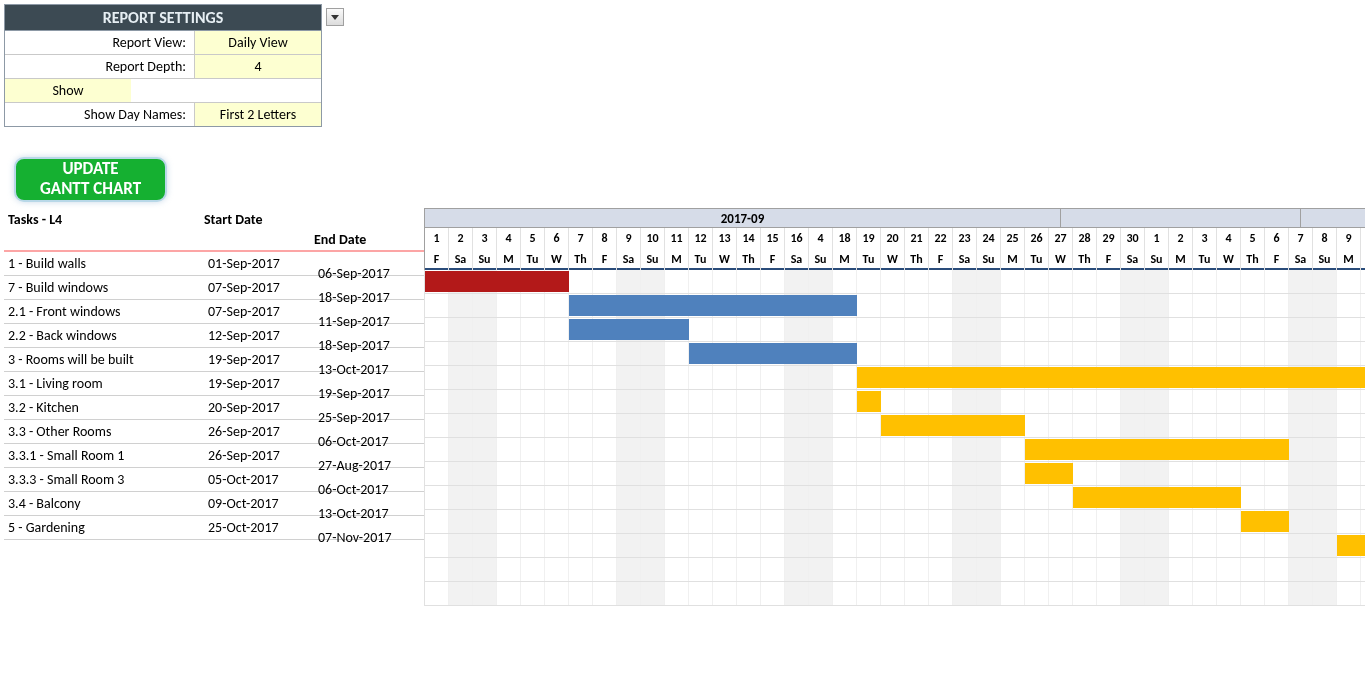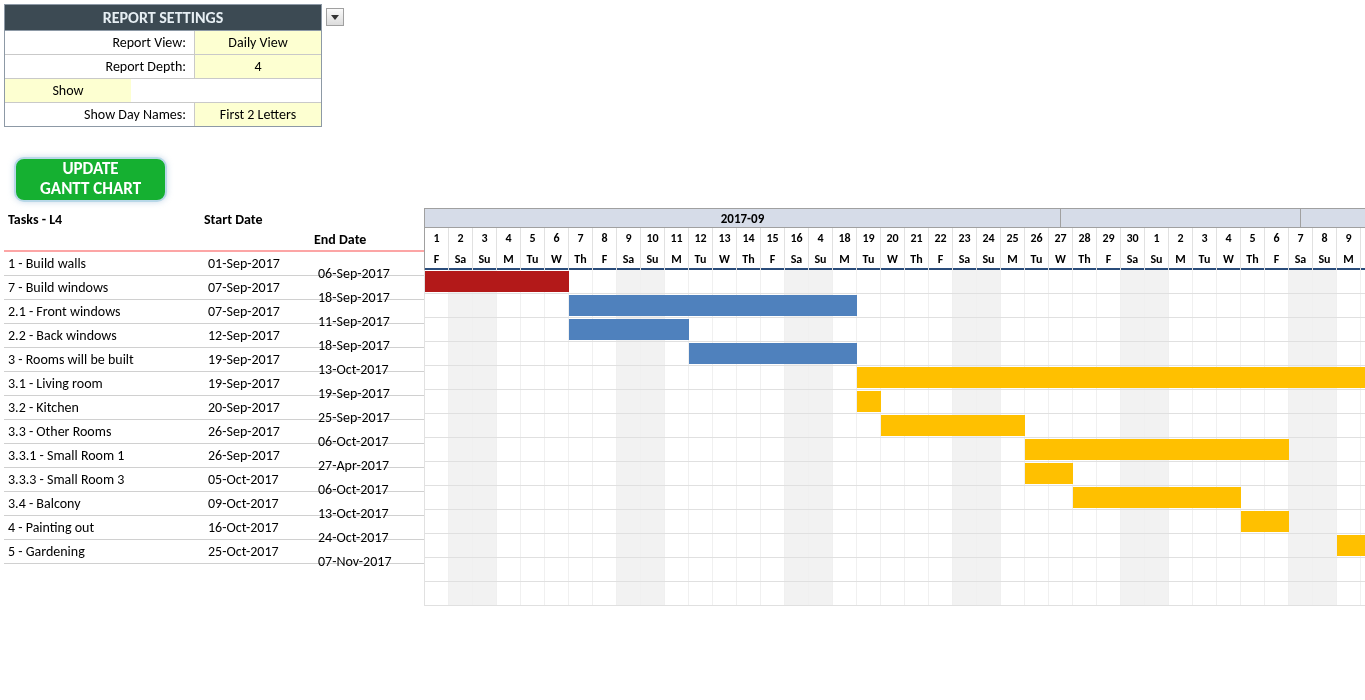--- a/index.html
+++ b/index.html
@@ -249,36 +249,31 @@
           <div class="col-end">25-Sep-2017</div>
         </div>
         <div class="task-row">
           <div class="col-task">3.3 - Other Rooms</div>
           <div class="col-start">26-Sep-2017</div>
           <div class="col-end">06-Oct-2017</div>
         </div>
         <div class="task-row">
           <div class="col-task">3.3.1 - Small Room 1</div>
           <div class="col-start">26-Sep-2017</div>
-          <div class="col-end">27-Apr-2017</div>
+          <div class="col-end">27-Aug-2017</div>
         </div>
         <div class="task-row">
           <div class="col-task">3.3.3 - Small Room 3</div>
           <div class="col-start">05-Oct-2017</div>
           <div class="col-end">06-Oct-2017</div>
         </div>
         <div class="task-row">
           <div class="col-task">3.4 - Balcony</div>
           <div class="col-start">09-Oct-2017</div>
           <div class="col-end">13-Oct-2017</div>
-        </div>
-        <div class="task-row">
-          <div class="col-task">4 - Painting out</div>
-          <div class="col-start">16-Oct-2017</div>
-          <div class="col-end">24-Oct-2017</div>
         </div>
         <div class="task-row">
           <div class="col-task">5 - Gardening</div>
           <div class="col-start">25-Oct-2017</div>
           <div class="col-end">07-Nov-2017</div>
         </div>
       </div>
   </div>
   <div class="right-side" style="width: 961px;">
     <div class="cal-header">

